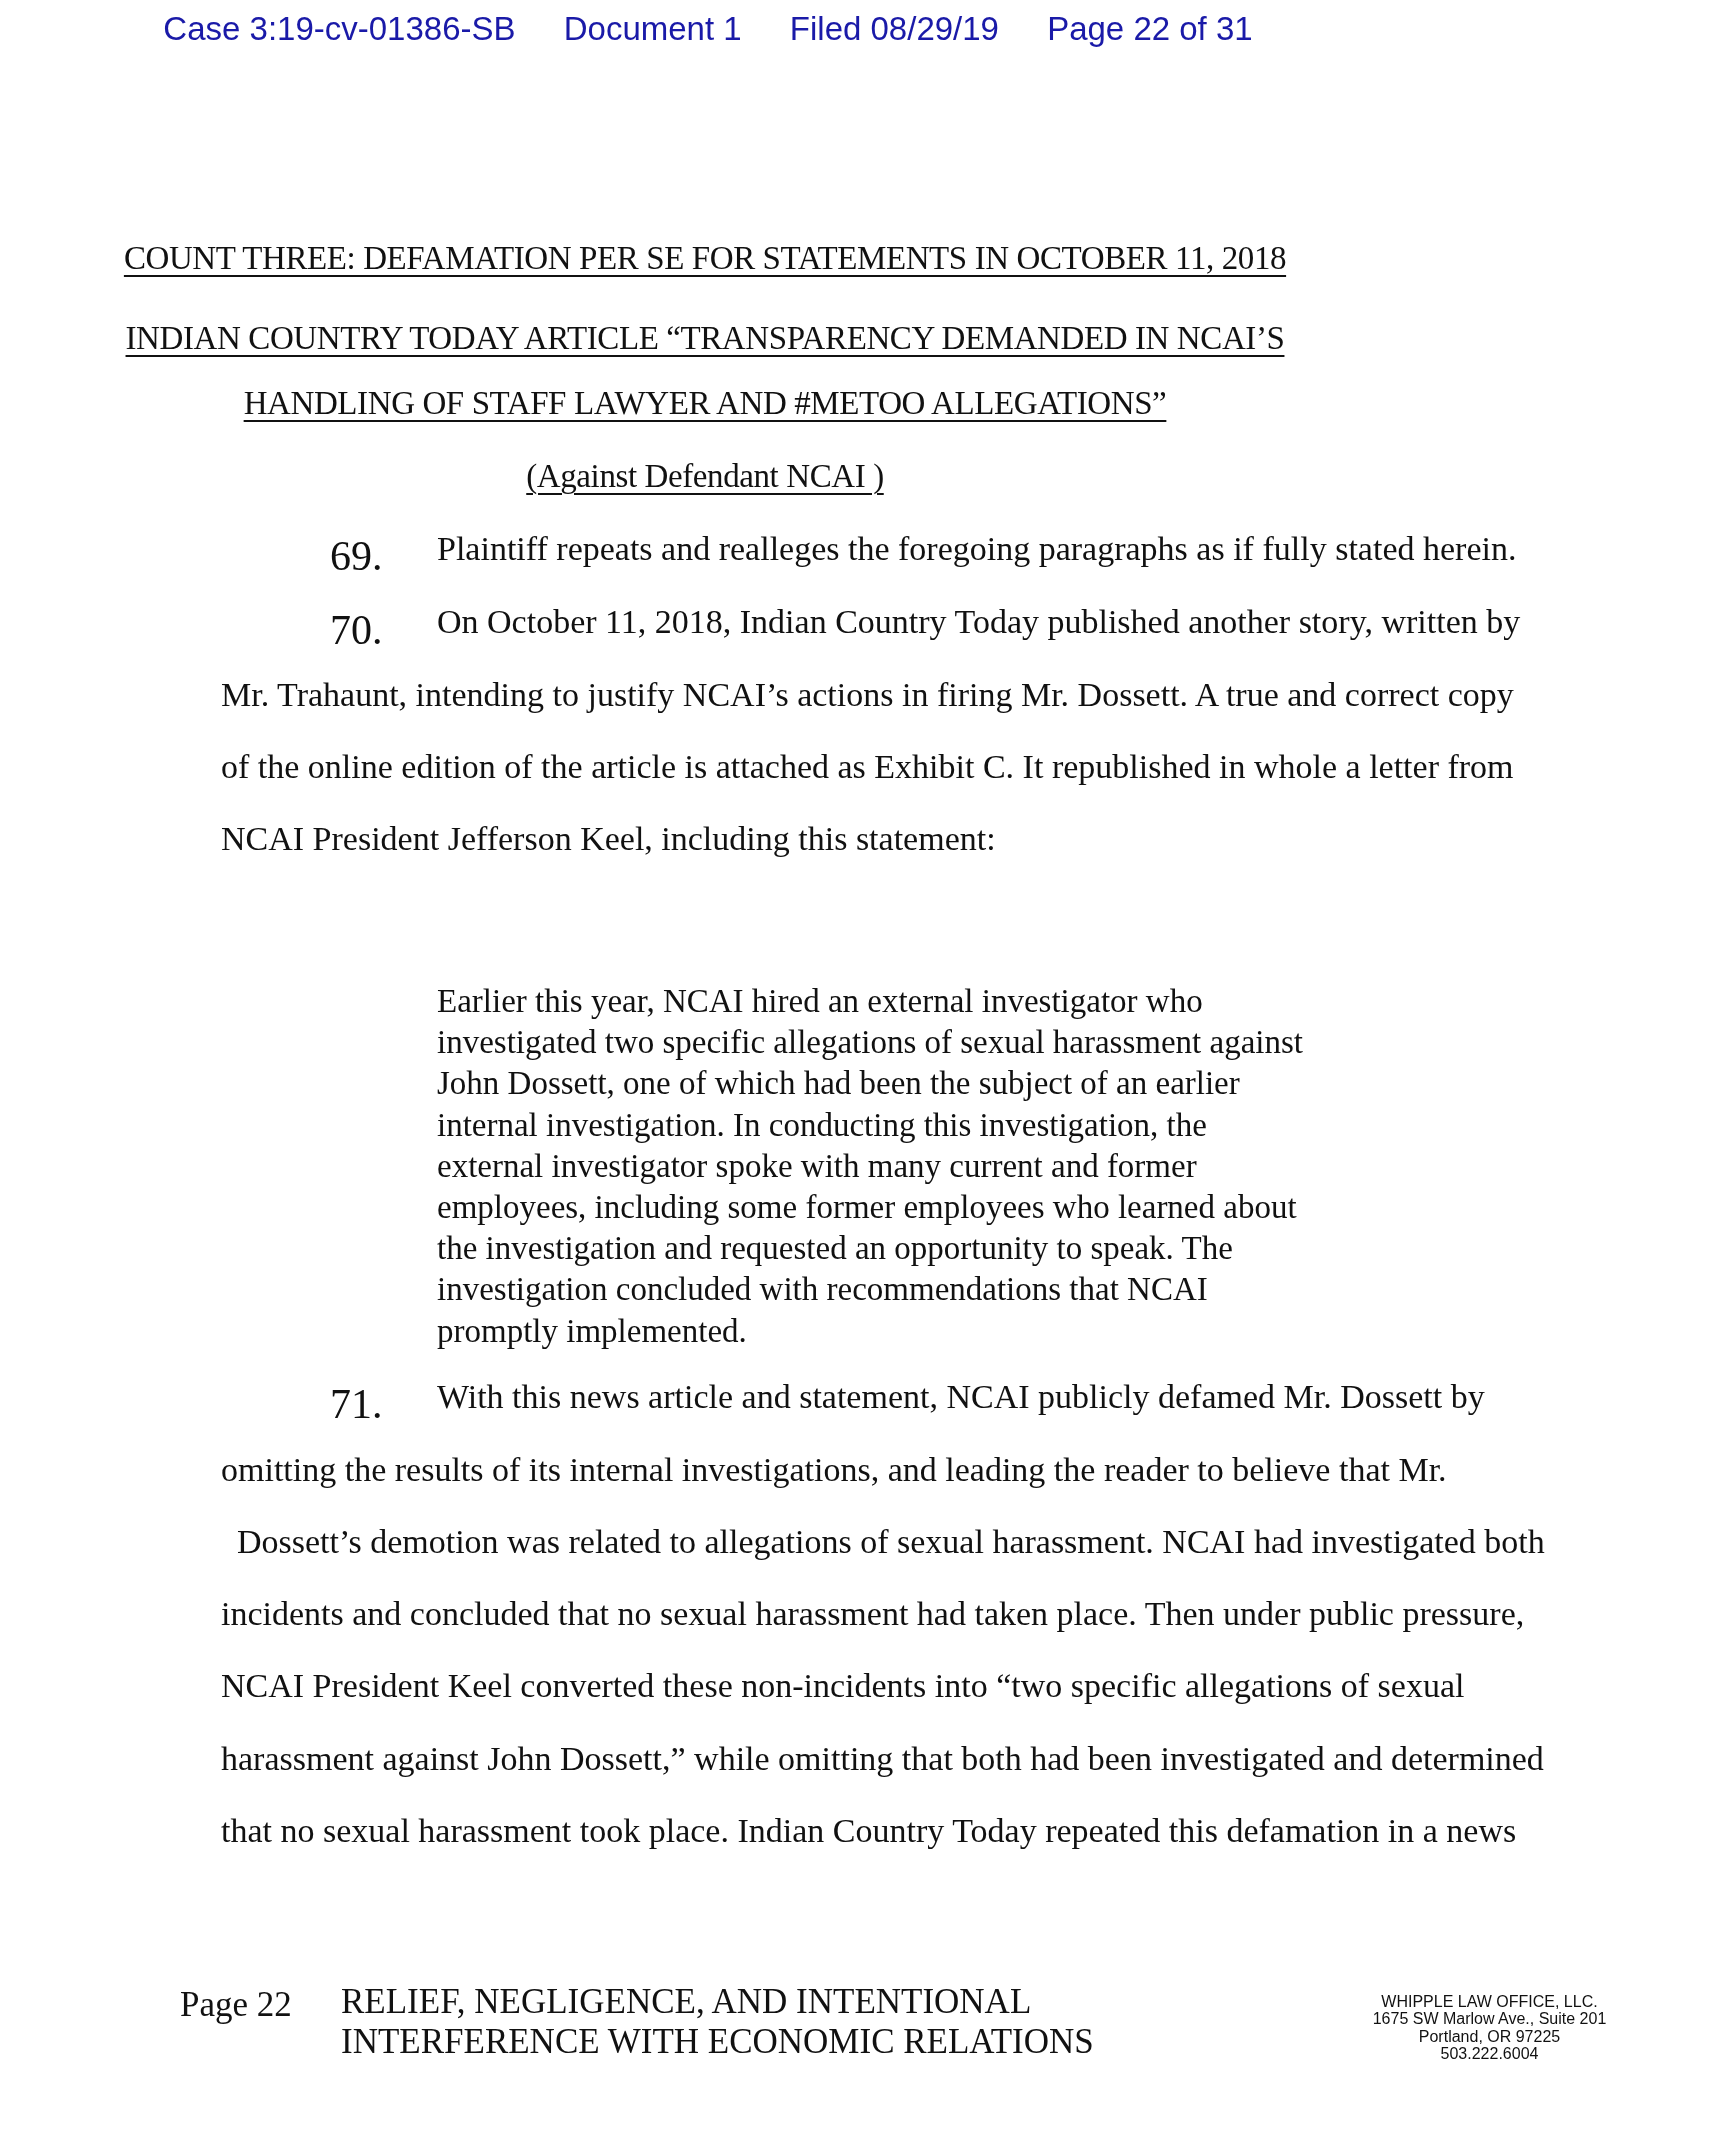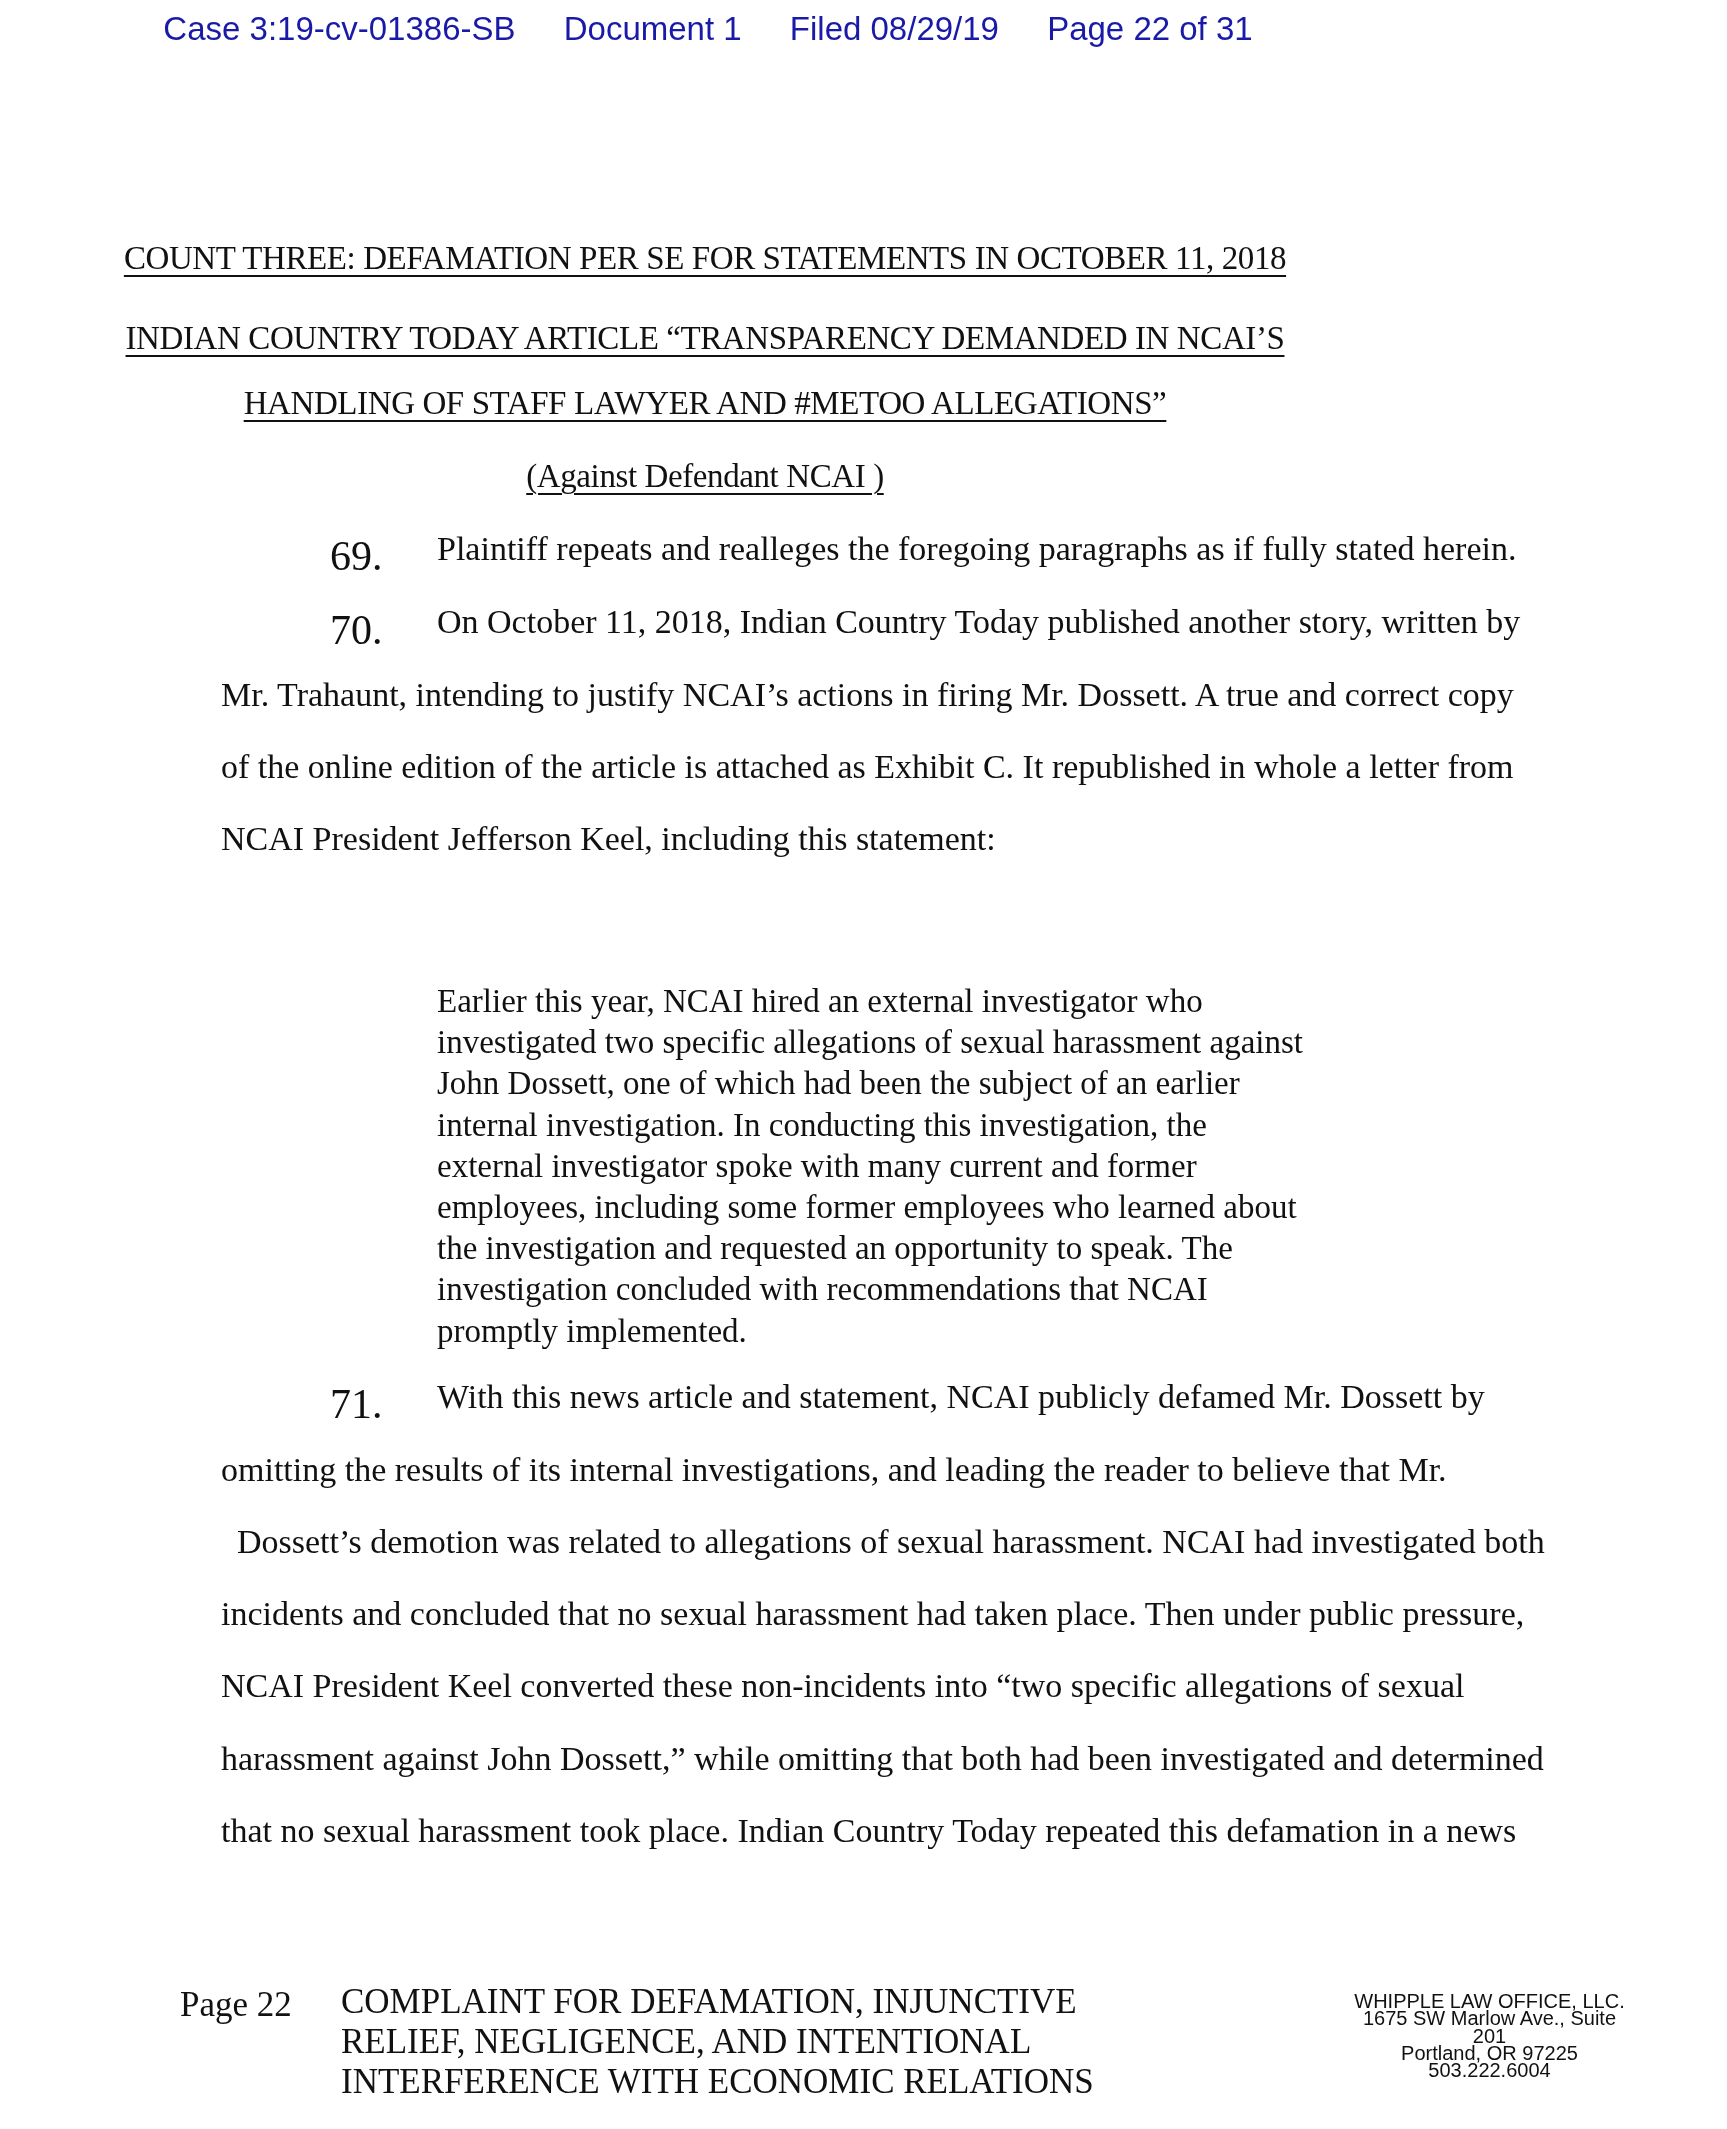--- a/index.html
+++ b/index.html
@@ -26,21 +26,21 @@
       position: absolute; left: 437px; font-size: 33px; white-space: nowrap;
     }
     .footer-page {
       position: absolute; left: 148px; top: 1985px; font-size: 35px; margin-left: 32px;
     }
     .footer-title {
       position: absolute; left: 341px; top: 1982px; font-size: 35px; line-height: 40px;
     }
     .footer-office {
       position: absolute; left: 1352px; top: 1993px; width: 275px; text-align: center;
-      font-family: "Liberation Sans", "DejaVu Sans", sans-serif; font-size: 20px; line-height: 17.3px;
+      font-family: "Liberation Sans", "DejaVu Sans", sans-serif; font-size: 16px; line-height: 17.3px;
     }
   </style>
 </head>
 <body>
 
 <div class="header">
   <span>Case 3:19-cv-01386-SB</span>
   <span>Document 1</span>
   <span>Filed 08/29/19</span>
   <span>Page 22 of 31</span>
@@ -82,21 +82,20 @@
   <span class="para-line" style="left:221px; top:1451px;">omitting the results of its internal investigations, and leading the reader to believe that Mr.</span>
   <span class="para-line" style="left:237px; top:1523px;">Dossett’s demotion was related to allegations of sexual harassment.  NCAI had investigated both</span>
   <span class="para-line" style="left:221px; top:1595px;">incidents and concluded that no sexual harassment had taken place.  Then under public pressure,</span>
   <span class="para-line" style="left:221px; top:1667px;">NCAI President Keel converted these non-incidents into “two specific allegations of sexual</span>
   <span class="para-line" style="left:221px; top:1740px;">harassment against John Dossett,” while omitting that both had been investigated and determined</span>
   <span class="para-line" style="left:221px; top:1812px;">that no sexual harassment took place.  Indian Country Today repeated this defamation in a news</span>
 </div>
 
 <div class="footer-page">Page 22</div>
 <div class="footer-title">
-  <div>COMPLAINT FOR DEFAMATION, INJUNCTIVE</div>
   <div>RELIEF, NEGLIGENCE, AND INTENTIONAL</div>
   <div>INTERFERENCE WITH ECONOMIC RELATIONS</div>
 </div>
 <div class="footer-office">
   <div>WHIPPLE LAW OFFICE, LLC.</div>
   <div>1675 SW Marlow Ave., Suite 201</div>
   <div>Portland, OR 97225</div>
   <div>503.222.6004</div>
 </div>
 

